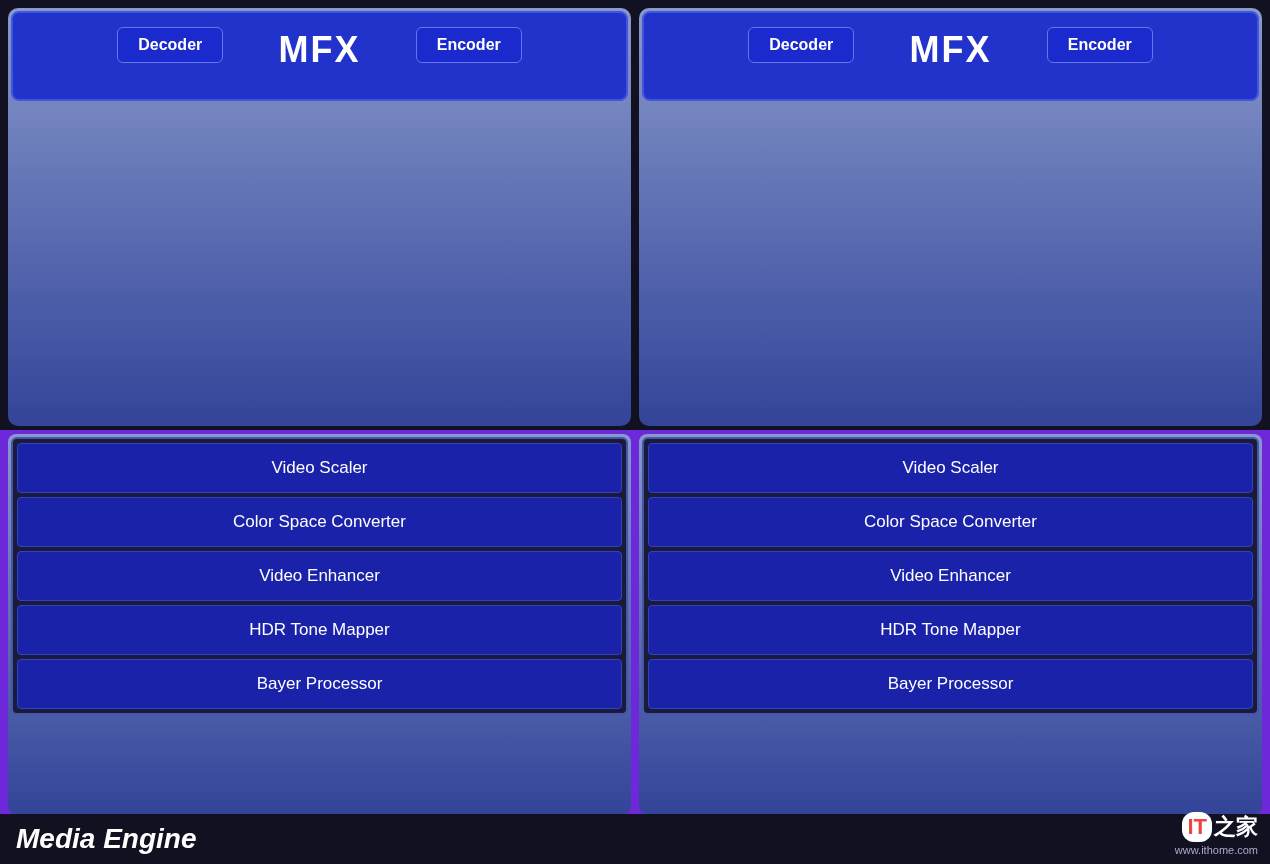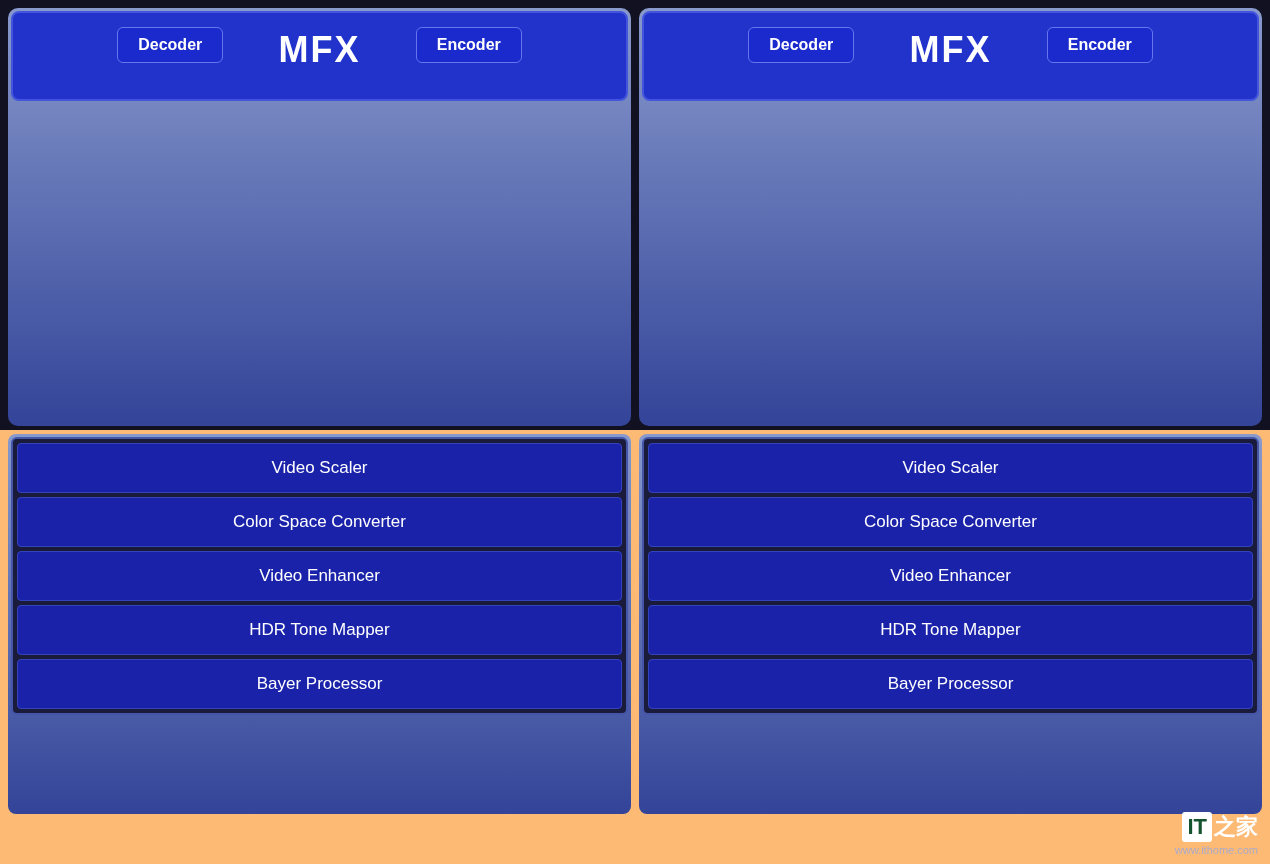--- a/index.html
+++ b/index.html
@@ -97,21 +97,21 @@
       flex: 1;
     }
 
     
     .bottom-section {
       display: flex;
       flex-direction: row;
       flex: 1;
       gap: 8px;
       padding: 4px 8px 50px 8px;
-      background: #fdba74;
+      background: #6d28d9;
     }
 
     .features-panel {
       flex: 1;
       background: #1a1a3a;
       border: 2px solid #4455aa;
       border-radius: 6px;
       display: flex;
       flex-direction: column;
       gap: 4px;
@@ -166,25 +166,25 @@
     }
 
     .watermark-logo {
       display: flex;
       align-items: center;
       gap: 2px;
     }
 
     .watermark-it {
       background: white;
-      color: #14532d;
+      color: #ef4444;
       font-weight: bold;
       font-size: 22px;
       padding: 2px 5px;
-      border-radius: 3px;
+      border-radius: 12px;
     }
 
     .watermark-home {
       color: white;
       font-size: 22px;
       font-weight: bold;
       text-align: center;
     }
 
     .watermark-url {
@@ -354,20 +354,23 @@
           <span>HDR Tone Mapper</span>
         </div>
         <div class="feature-item">
           <span>Bayer Processor</span>
         </div>
       </div>
     </div>
 
   </div>
 
+  <div class="footer">
+    <span class="footer-title">Media Engine</span>
+  </div>
 
   <div class="watermark">
     <div class="watermark-logo">
       <span class="watermark-it">IT</span>
       <span class="watermark-home">之家</span>
     </div>
     <div class="watermark-url">www.ithome.com</div>
   </div>
 
 </div>

